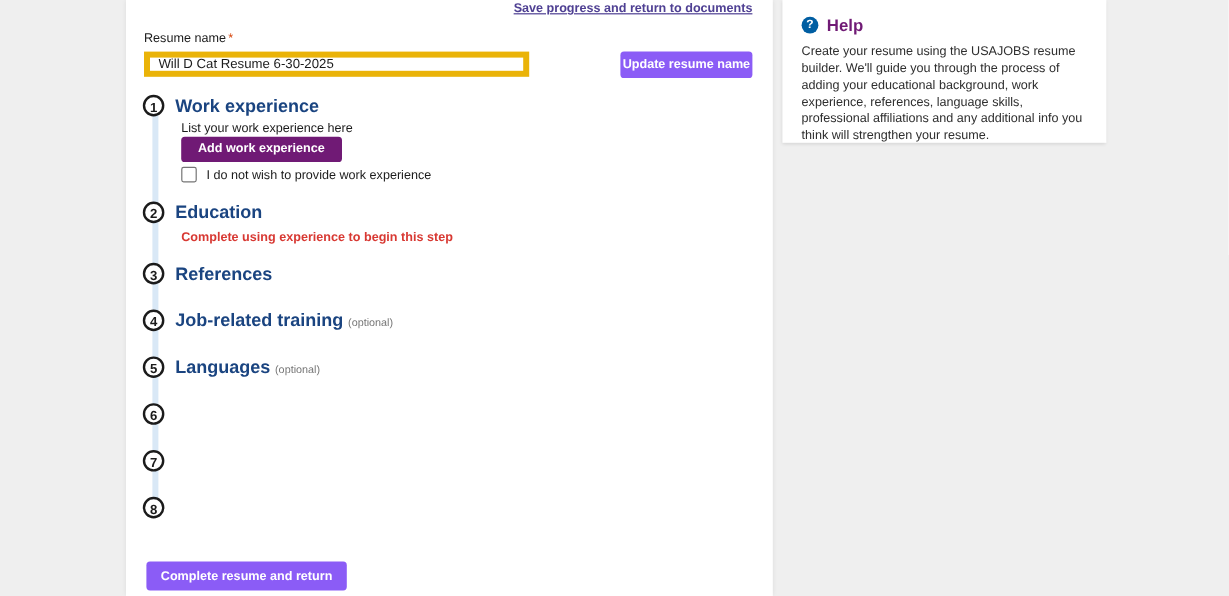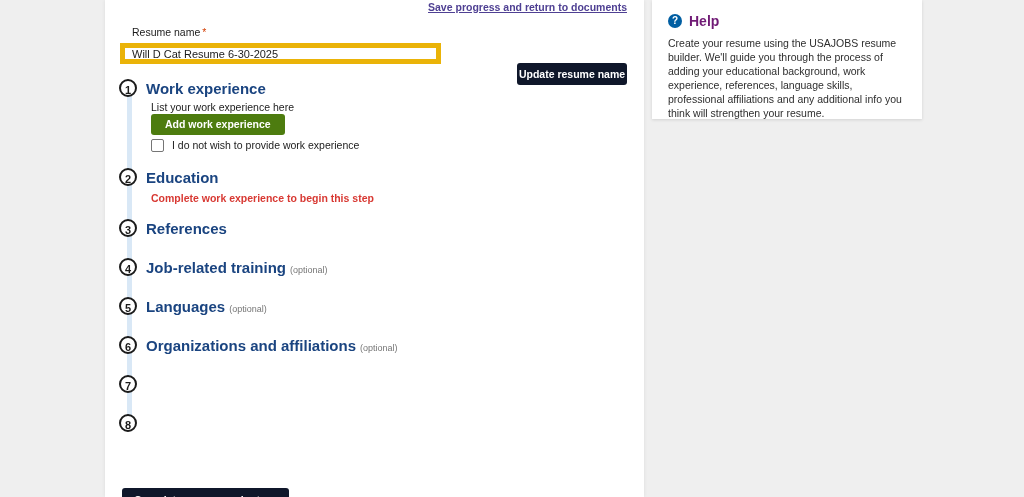--- a/index.html
+++ b/index.html
@@ -30,21 +30,21 @@
     position: absolute;
     top: 1px; right: 17px;
     font-size: 10.5px;
     color: #4f4093;
     text-decoration: underline;
     font-weight: bold;
     cursor: pointer;
   }
   .resume-label {
     position: absolute;
-    left: 27px; top: 26px;
+    left: 15px; top: 26px;
     font-size: 10.5px;
     color: #1b1b1b;
   }
   .required-star { color: #d54309; margin-left: 2px; }
   .resume-input {
     position: absolute;
     left: 15px; top: 43px;
     width: 321px; height: 21px;
     border: 5px solid #eab308;
     background: #fff;
@@ -59,22 +59,22 @@
     border: none;
     border-radius: 3px;
     color: #ffffff;
     font-family: "Liberation Sans", sans-serif;
     font-weight: bold;
     font-size: 10.5px;
     text-align: center;
     cursor: pointer;
     white-space: nowrap;
   }
-  .btn-disabled { background: #0f172a; cursor: default; margin-top: 20px; }
-  .btn-primary  { background: #4d7c0f; }
+  .btn-disabled { background: #8b5cf6; cursor: default; }
+  .btn-primary  { background: #701a75; }
   .update-btn {
     position: absolute;
     left: 412px; top: 43px;
     width: 110px; height: 22px;
     line-height: 22px;
   }
   .steps-line {
     position: absolute;
     left: 22px; top: 90px;
     width: 5px; height: 335px;
@@ -125,20 +125,21 @@
     left: 46px; top: 114px;
     height: 21px;
     line-height: 21px;
     padding: 0 14px;
     z-index: 2;
   }
   .checkbox-row {
     position: absolute;
     left: 46px; top: 139px;
     display: flex;
+    align-items: center;
     z-index: 2;
   }
   .checkbox-box {
     width: 13px; height: 13px;
     border: 1.5px solid #757575;
     border-radius: 2px;
     background: #fff;
     flex: 0 0 auto;
     cursor: pointer;
   }
@@ -217,40 +218,39 @@
     <button class="btn btn-primary add-work-btn">Add work experience</button>
     <div class="checkbox-row">
       <div class="checkbox-box"></div>
       <div class="checkbox-label">I do not wish to provide work experience</div>
     </div>
 
     <div class="step" style="top:168px;">
       <div class="step-circle">2</div>
       <div class="step-title">Education</div>
     </div>
-    <div class="locked-msg">Complete work experience to begin this step</div>
+    <div class="locked-msg">Complete using experience to begin this step</div>
 
     <div class="step" style="top:219px;">
       <div class="step-circle">3</div>
       <div class="step-title">References</div>
     </div>
 
     <div class="step" style="top:258px;">
       <div class="step-circle">4</div>
       <div class="step-title"><span>Job-related training</span><span class="optional-tag">(optional)</span></div>
     </div>
 
     <div class="step" style="top:297px;">
       <div class="step-circle">5</div>
       <div class="step-title"><span>Languages</span><span class="optional-tag">(optional)</span></div>
     </div>
 
     <div class="step" style="top:336px;">
       <div class="step-circle">6</div>
-      <div class="step-title"><span>Organizations and affiliations</span><span class="optional-tag">(optional)</span></div>
     </div>
 
     <div class="step" style="top:375px;">
       <div class="step-circle">7</div>
     </div>
 
     <div class="step" style="top:414px;">
       <div class="step-circle">8</div>
     </div>
 

